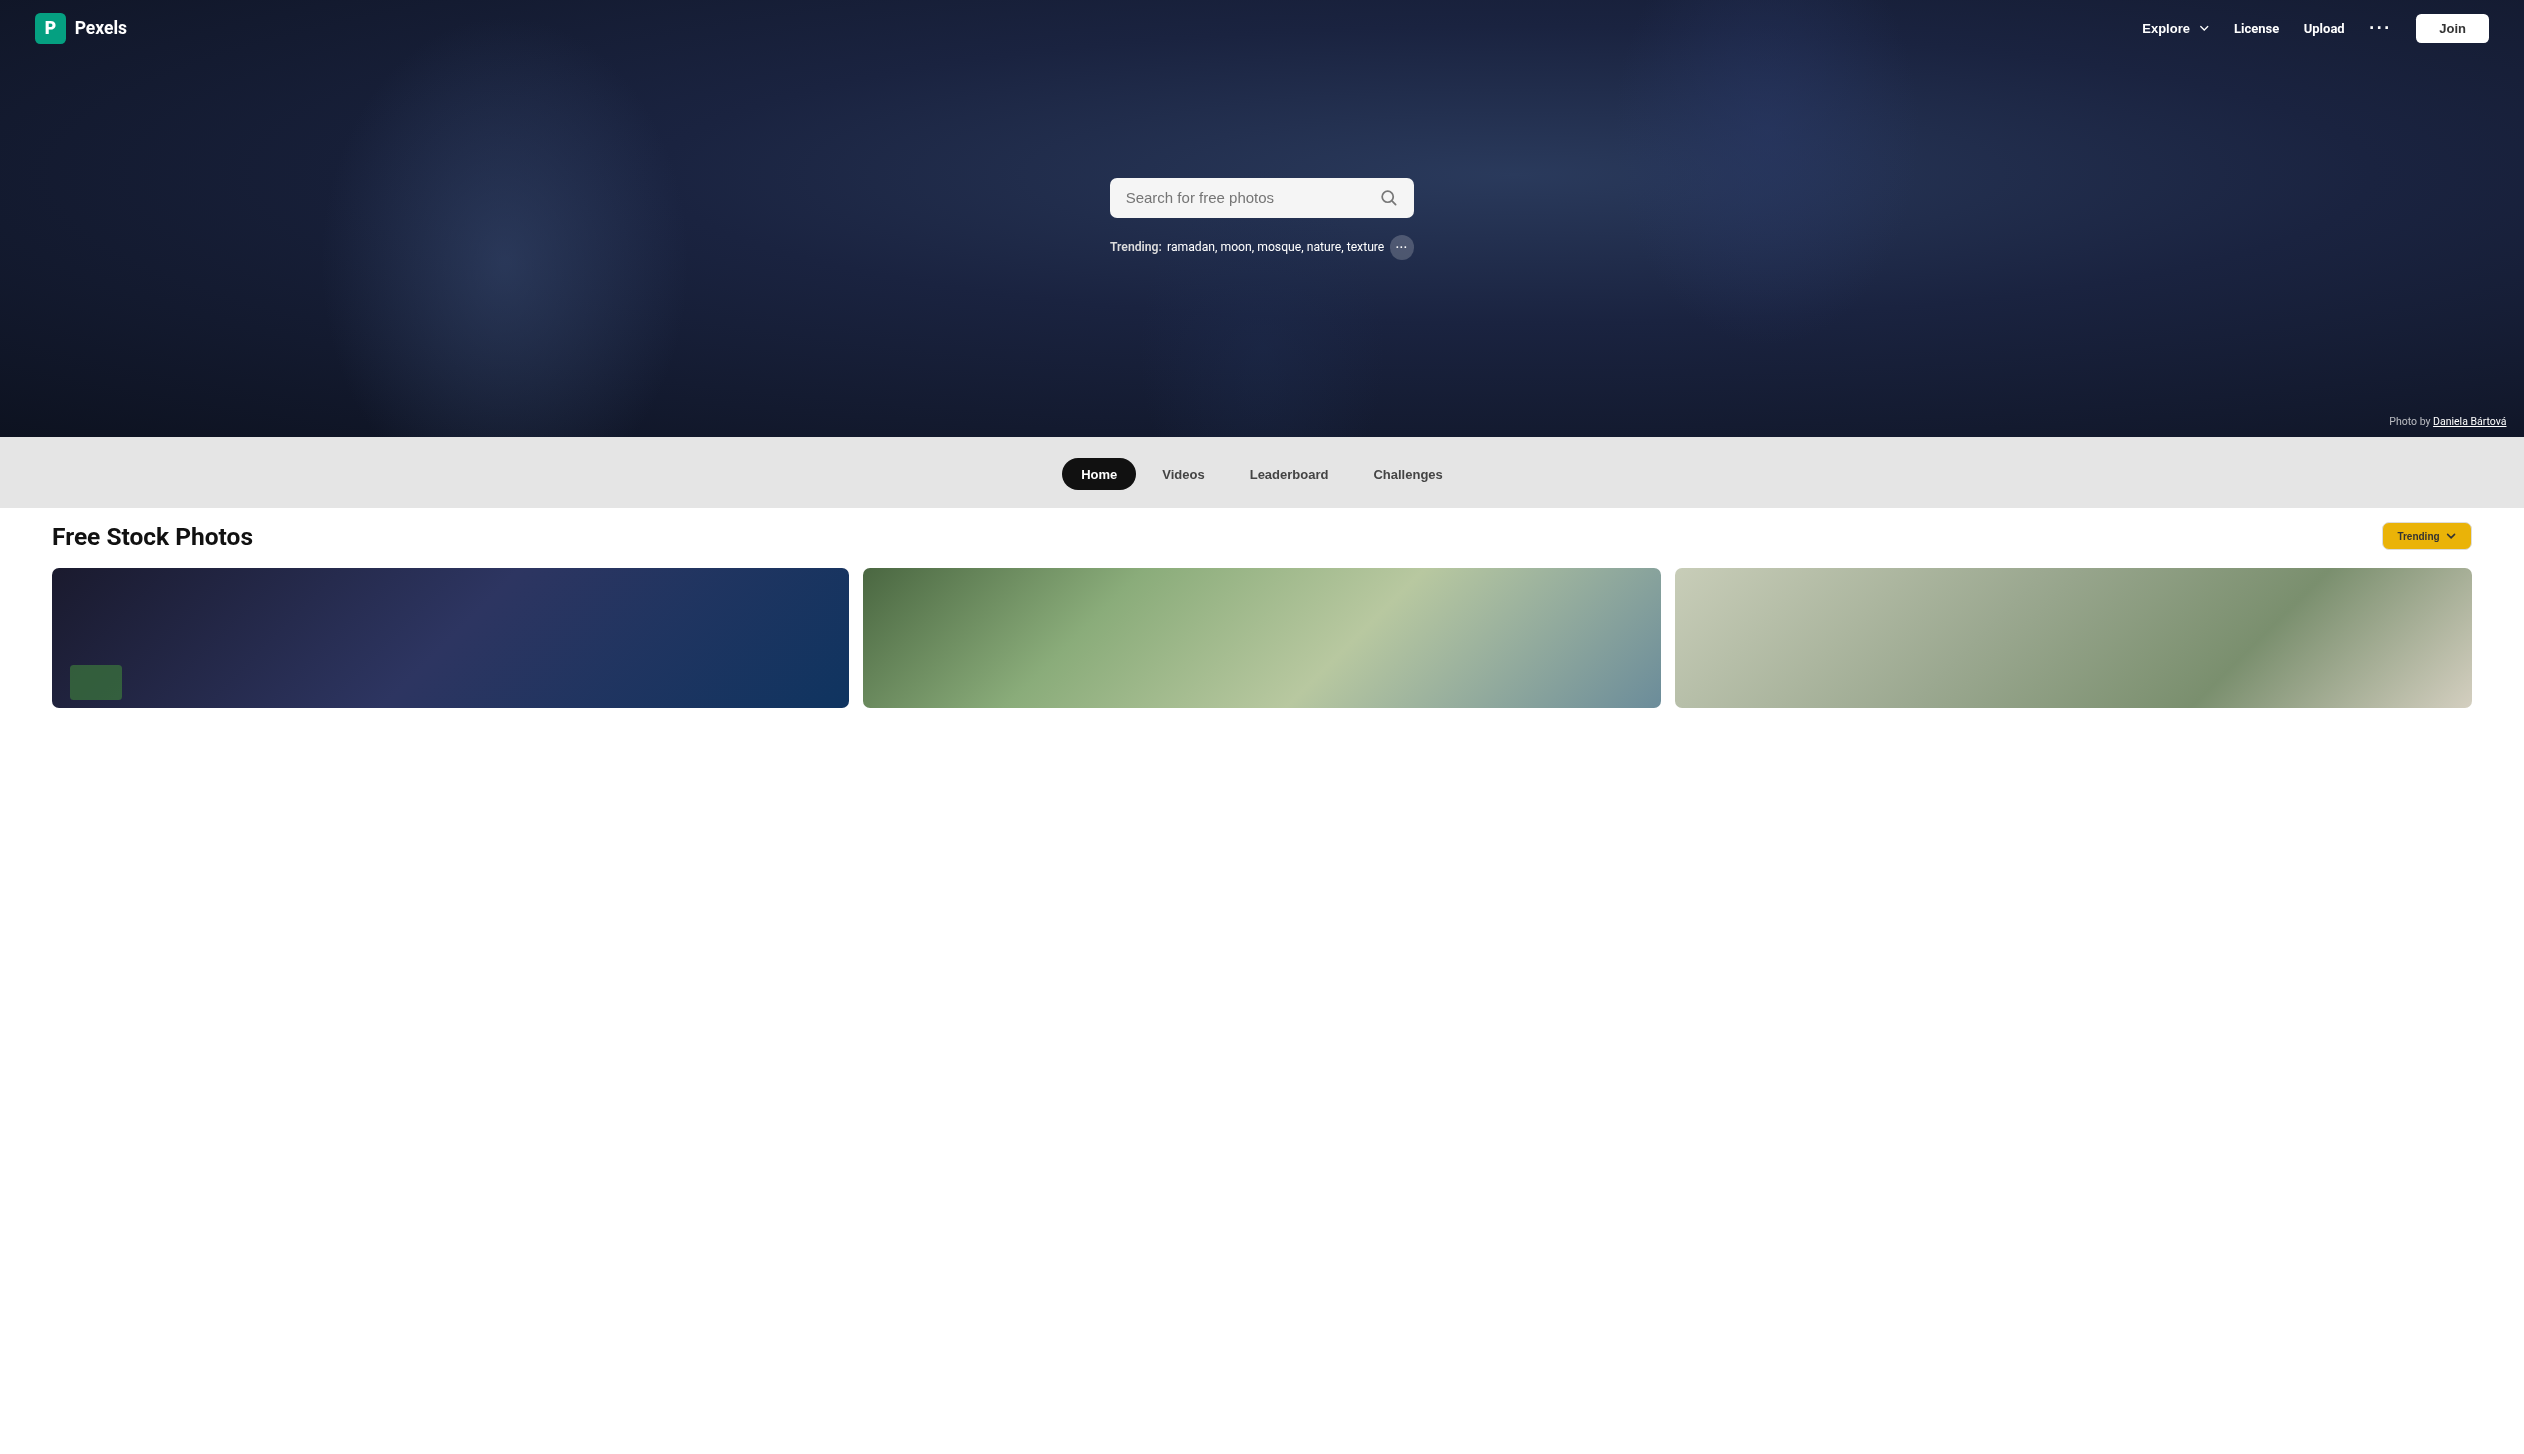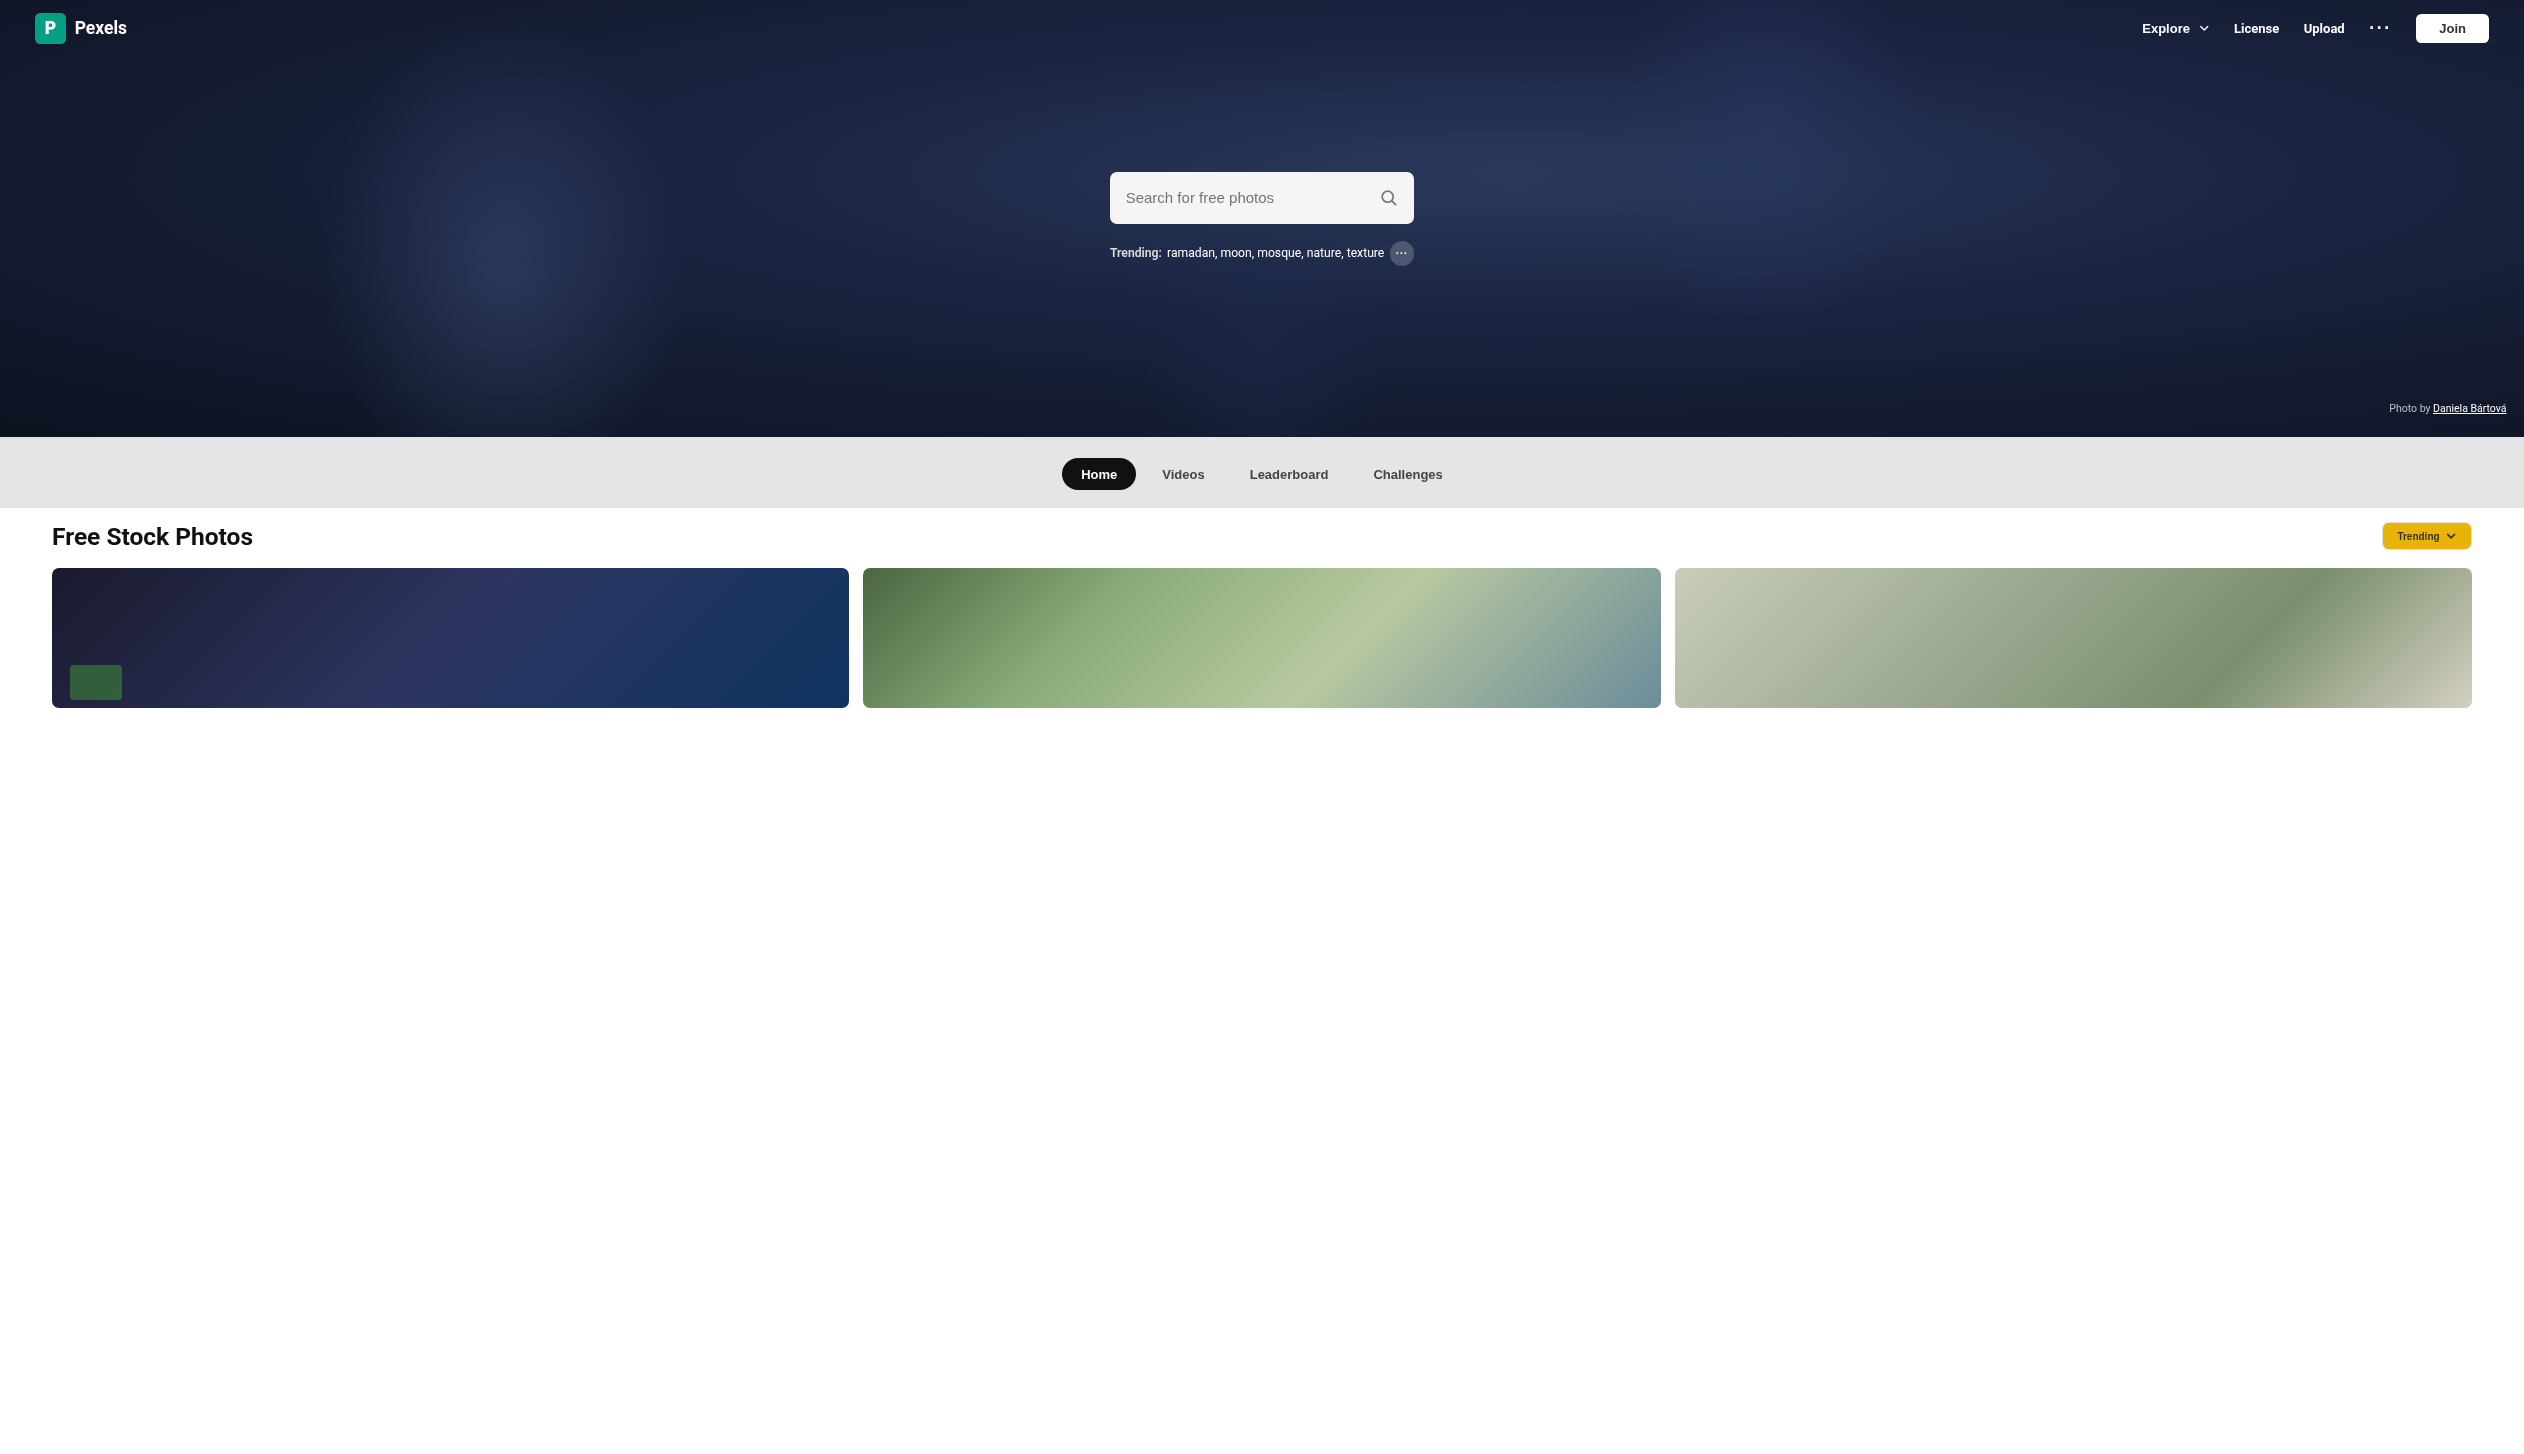--- a/index.html
+++ b/index.html
@@ -91,21 +91,21 @@
       font-weight: 700;
       line-height: 1.2;
       margin-bottom: 26px;
     }
     .search-bar {
       display: flex;
       align-items: center;
       background: #f5f5f5;
       border-radius: 7px;
       padding: 0 15.7px;
-      height: 52px;
+      height: 40px;
       width: 100%;
       max-width: 559px;
       margin: 0 auto 17.5px;
     }
     .search-input {
       flex: 1;
       border: none;
       background: transparent;
       font-size: 15px;
       color: #555;
@@ -133,21 +133,21 @@
       justify-content: center;
       width: 24.5px; height: 24.5px;
       background: rgba(255,255,255,0.2);
       border-radius: 50%;
       cursor: pointer;
       font-size: 10.5px; color: #fff; font-weight: 700;
       letter-spacing: 0.9px;
     }
     .photo-credit {
       position: absolute;
-      bottom: 22px; right: 17.5px;
+      bottom: 9px; right: 17.5px;
       color: rgba(255,255,255,0.7);
       font-size: 10.5px;
       z-index: 2;
     }
     .photo-credit a { color: #fff; }
 
     
     .tabs-bar {
       display: flex;
       align-items: center;

